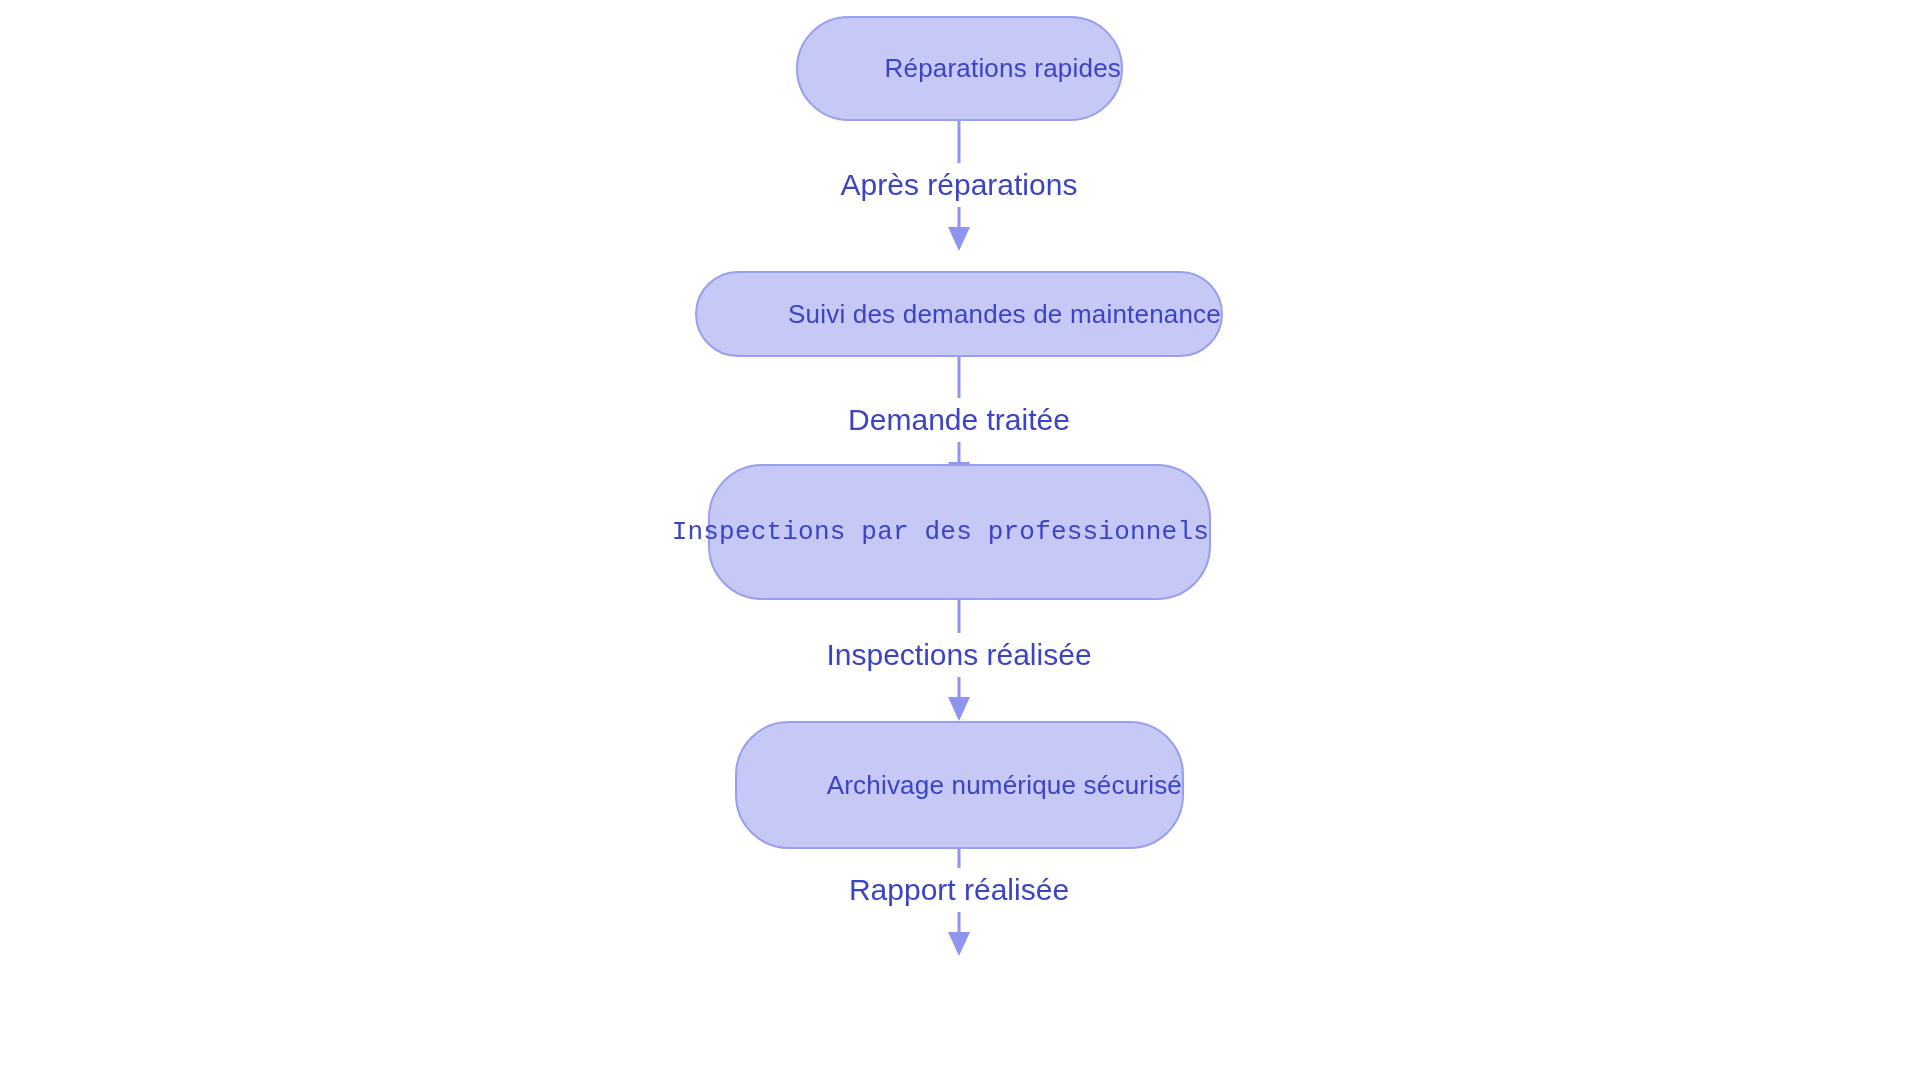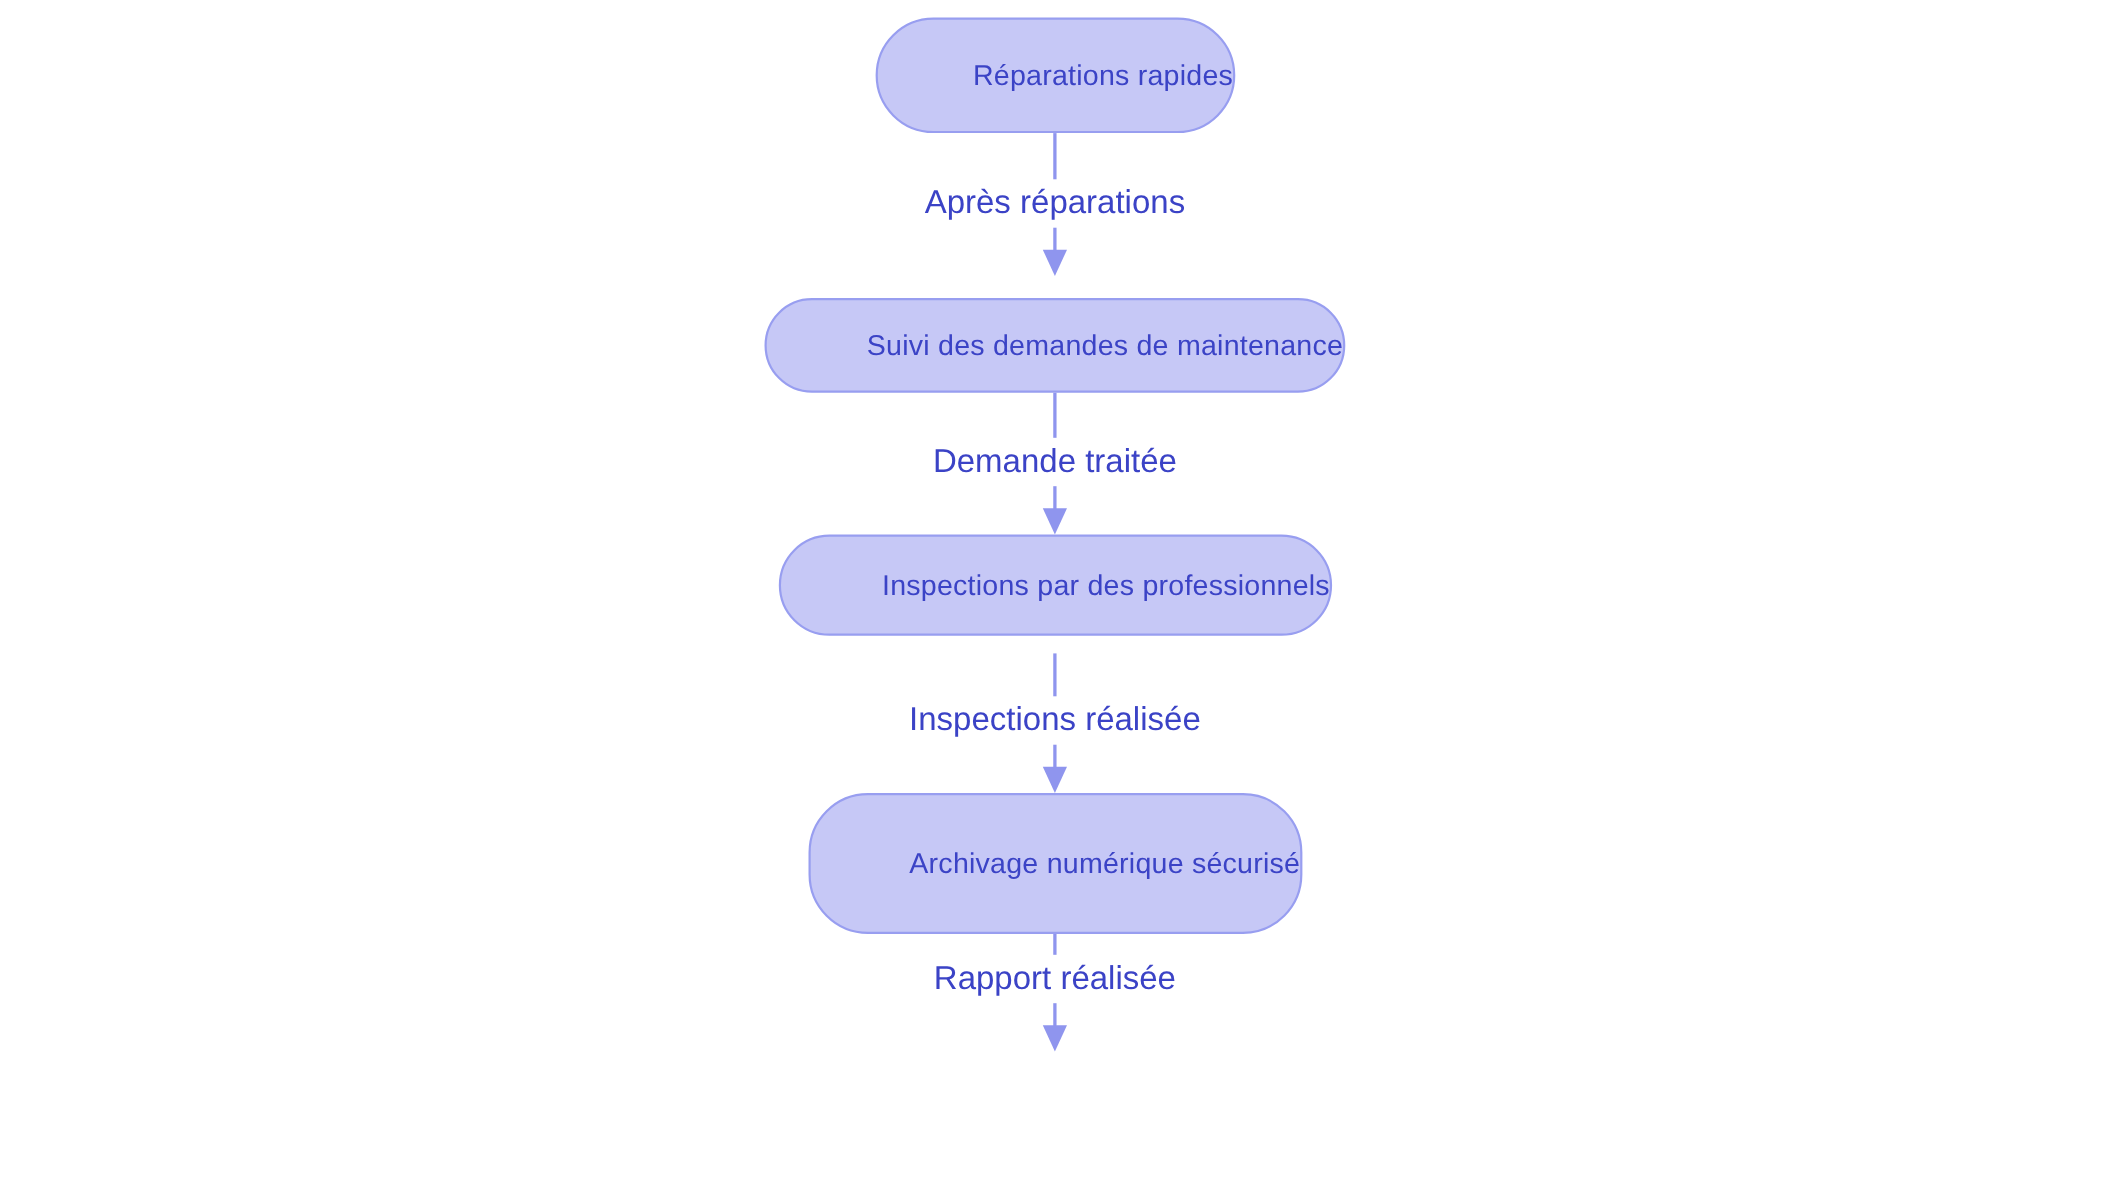--- a/index.html
+++ b/index.html
@@ -39,21 +39,21 @@
     display:flex;
     align-items:center;
     justify-content:flex-end;
     color:var(--node-text);
     font-size:26px;
     letter-spacing:0.2px;
     white-space:nowrap;
   }
   .node-1{left:796px;top:16px;width:327px;height:105px;}
   .node-2{left:695px;top:251px;width:528px;height:86px;margin-top:20px;}
-  .node-3{left:708px;top:486px;width:503px;height:92px;}
+  .node-3{left:708px;top:464px;width:503px;height:136px;font-family:Liberation Mono, monospace;}
   .node-4{left:735px;top:721px;width:449px;height:128px;}
   .node-5{left:787px;top:956px;width:344px;height:106px;}
   .edge-label{
     position:absolute;
     left:959px;
     transform:translateX(-50%);
     background:var(--background);
     color:var(--edge-label-text);
     font-size:30px;
     line-height:44px;

